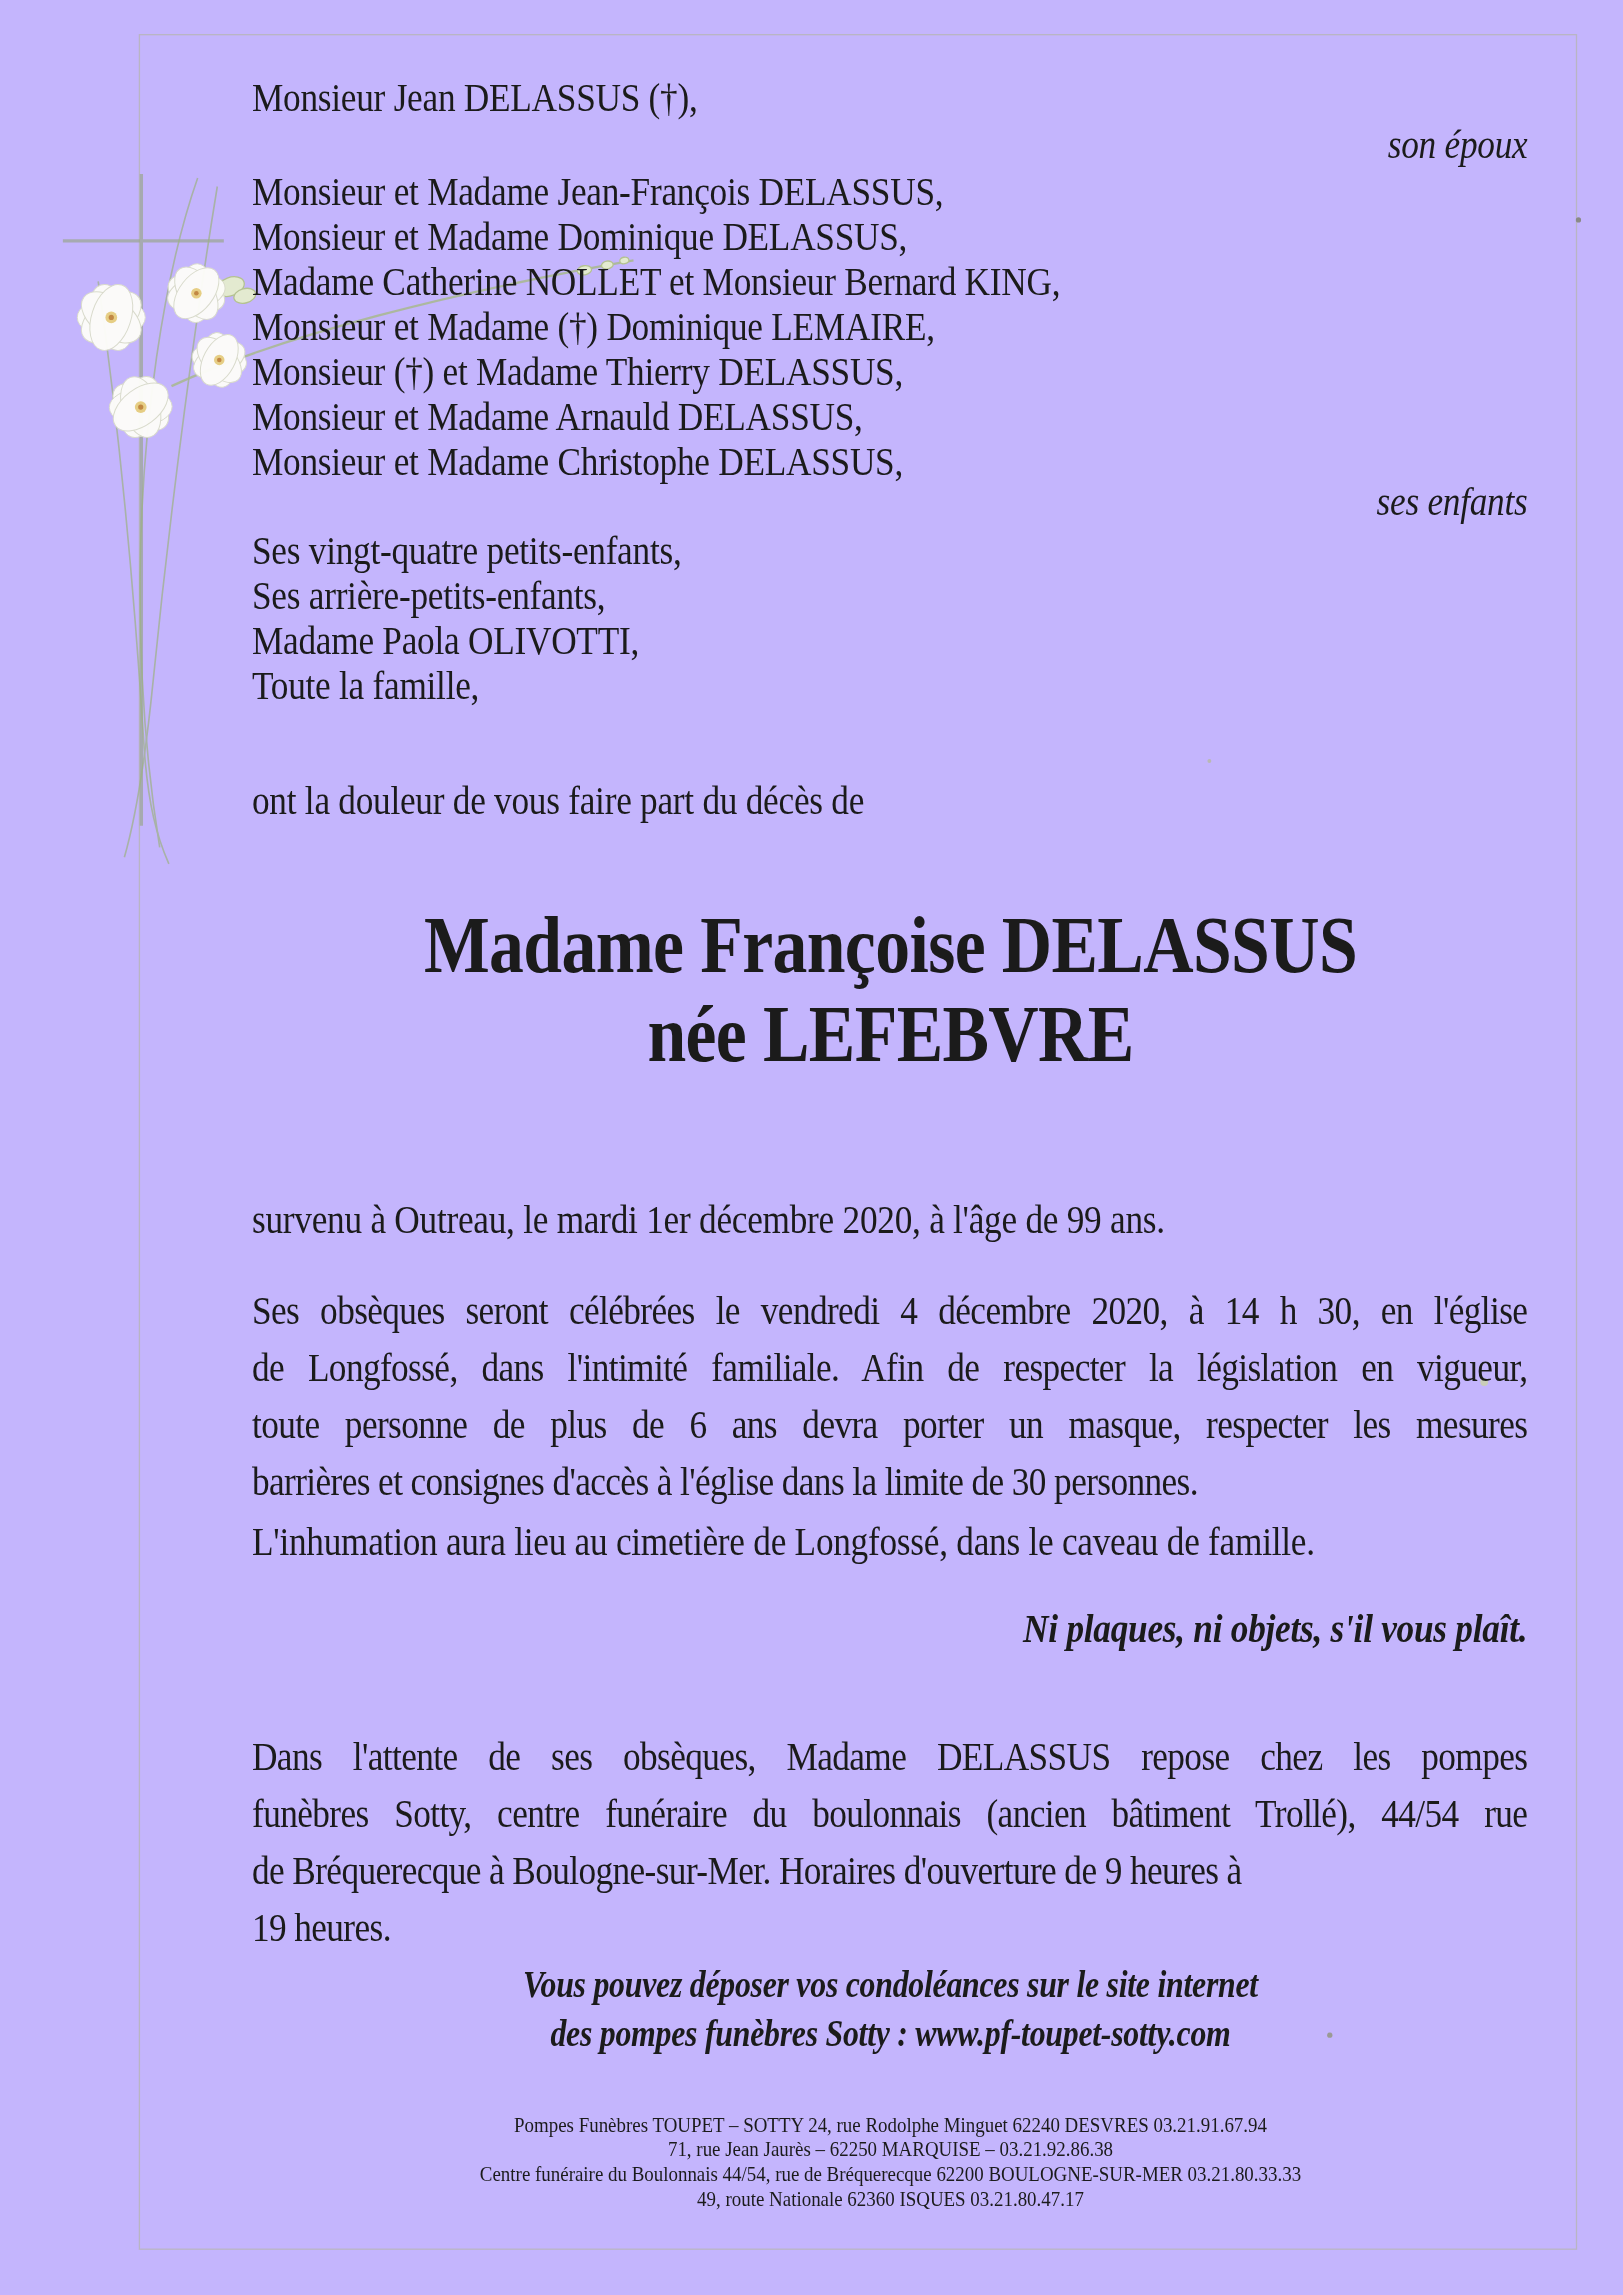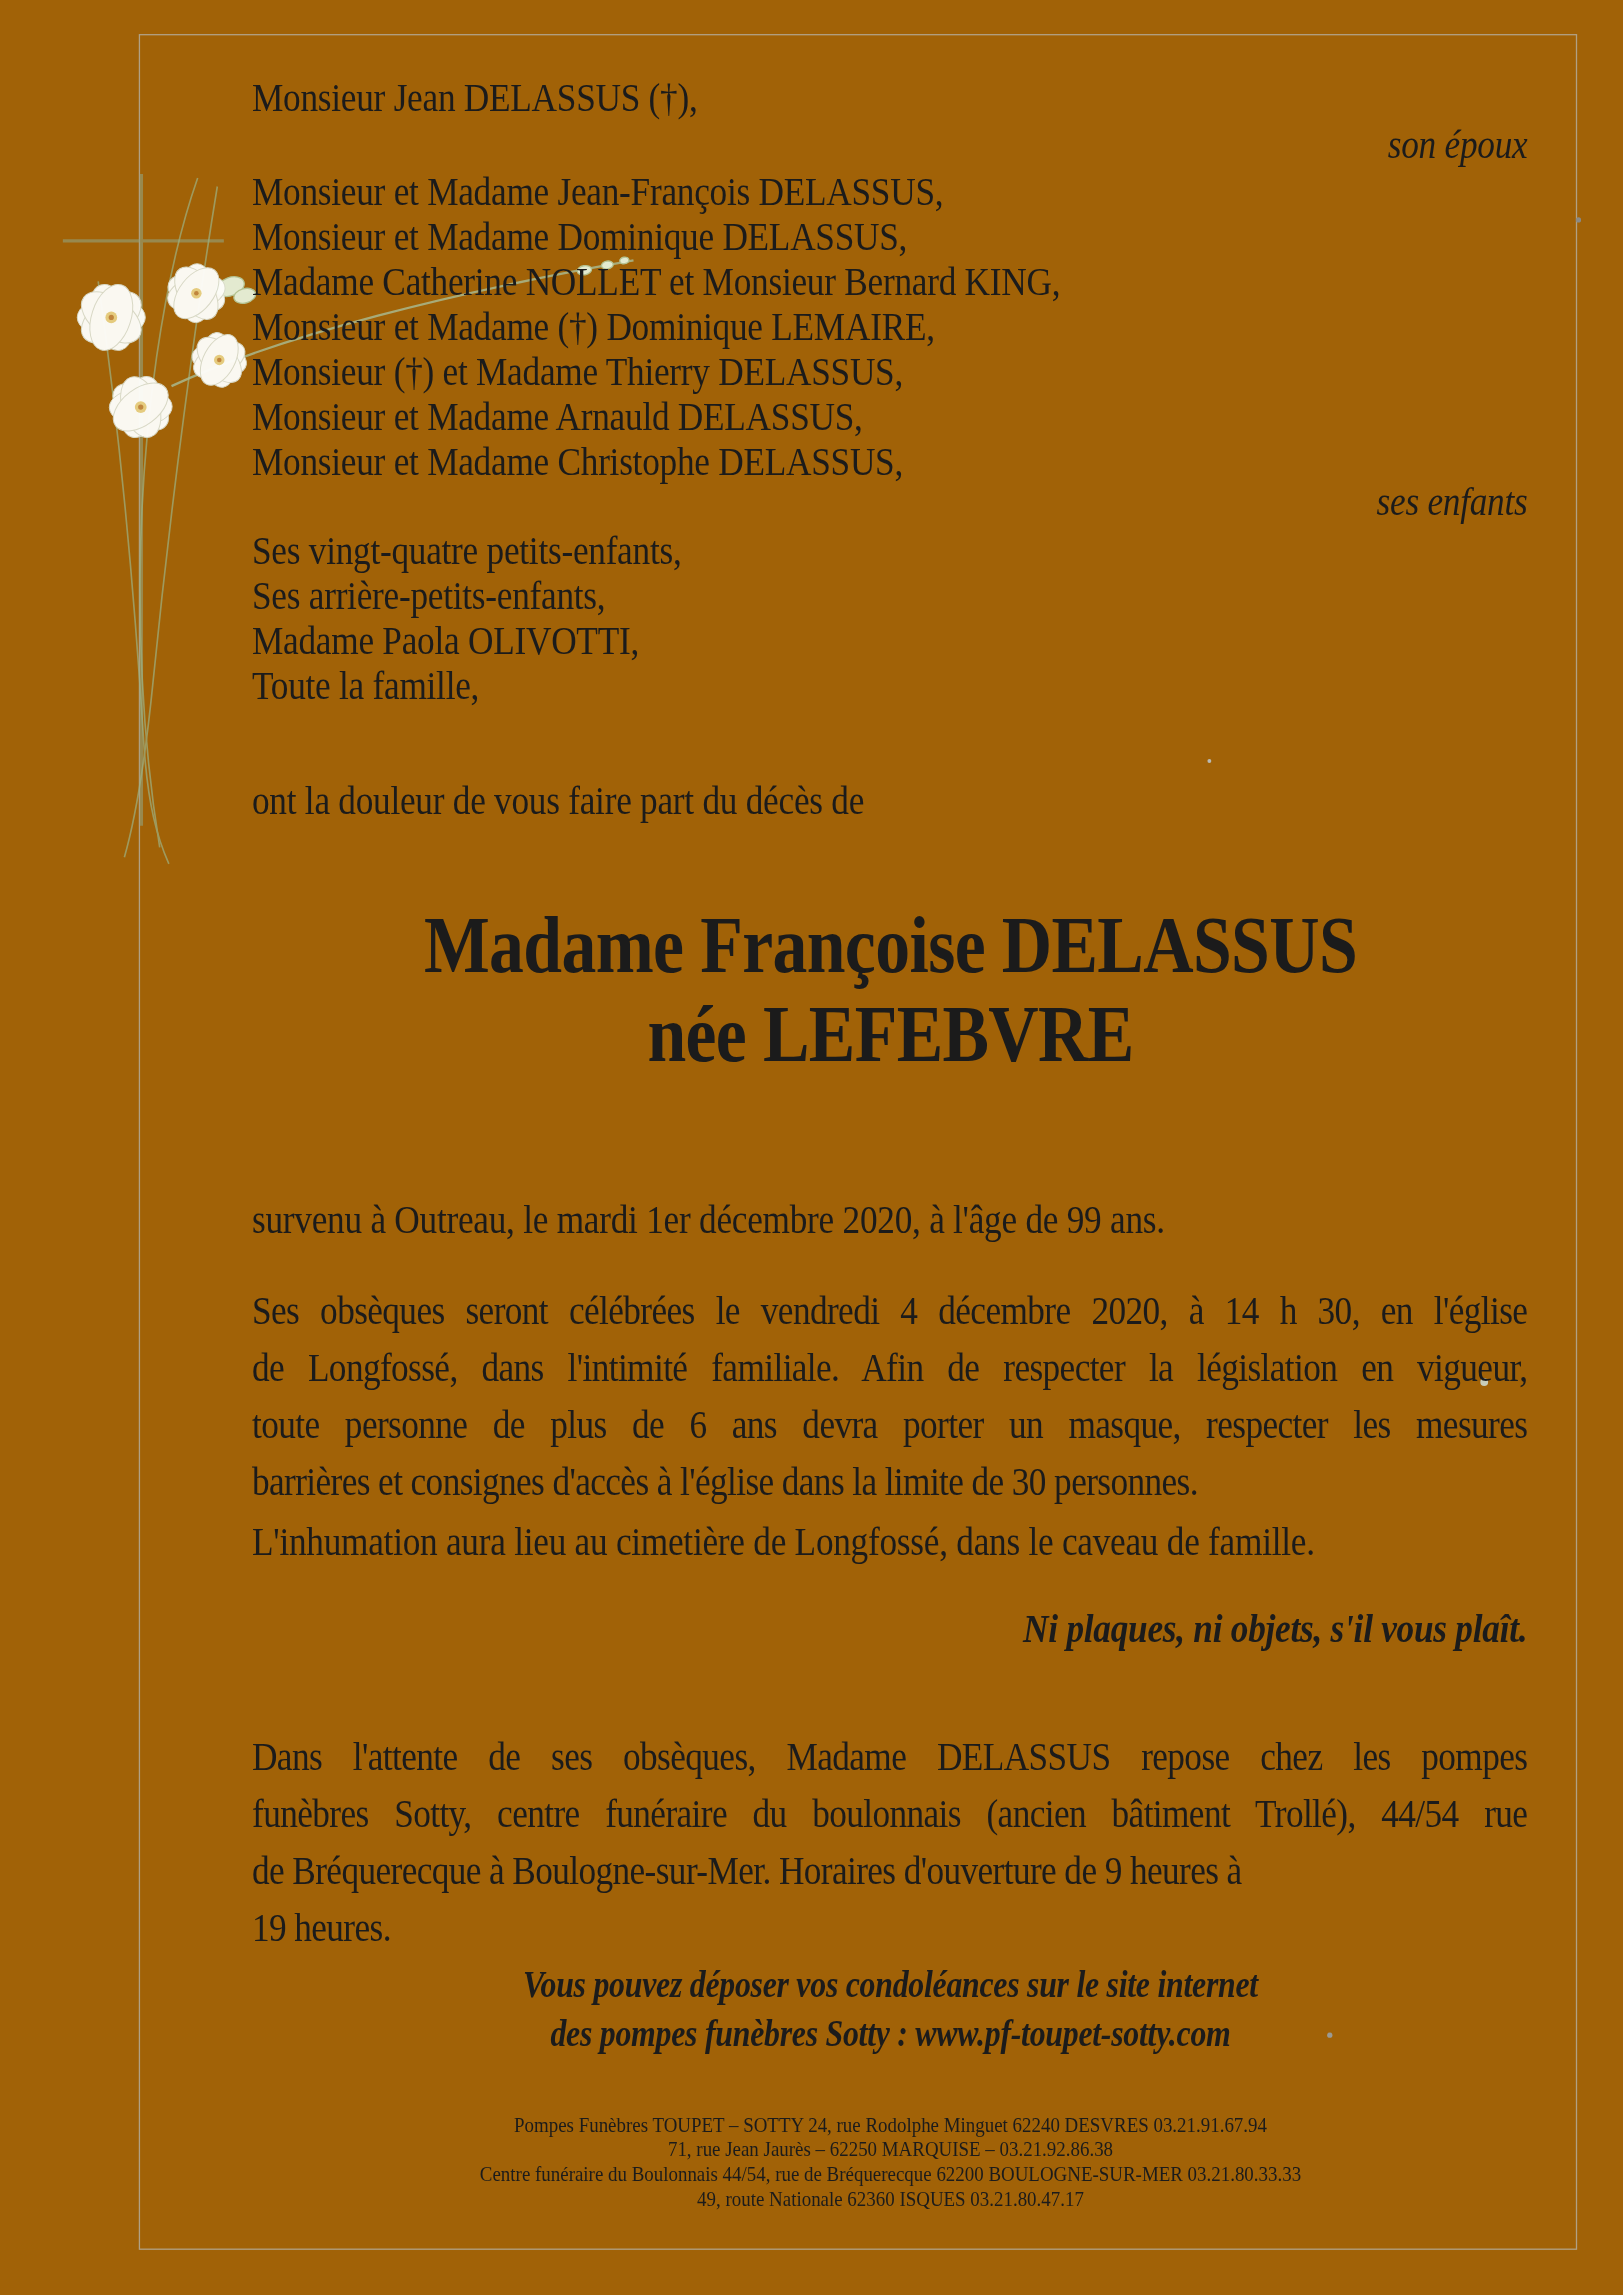--- a/index.html
+++ b/index.html
@@ -1,19 +1,19 @@
 <!DOCTYPE html>
 <html style="font-size:10.5px"><head>
 <meta charset="utf-8">
 <style>
   html,body{margin:0;padding:0;background:#e8e8e6;}
   .page{
     position:relative;
     width:1623px;height:2295px;
-    background:#a16207;
+    background:#c4b5fd;
     overflow:hidden;
     font-family:"Liberation Serif","DejaVu Serif",serif;
     color:#1b1b1b;
   }
   .deco{position:absolute;left:0;top:0;}
   
   .t{
     position:absolute;
     font-size:41px;
     letter-spacing:-0.3px;

